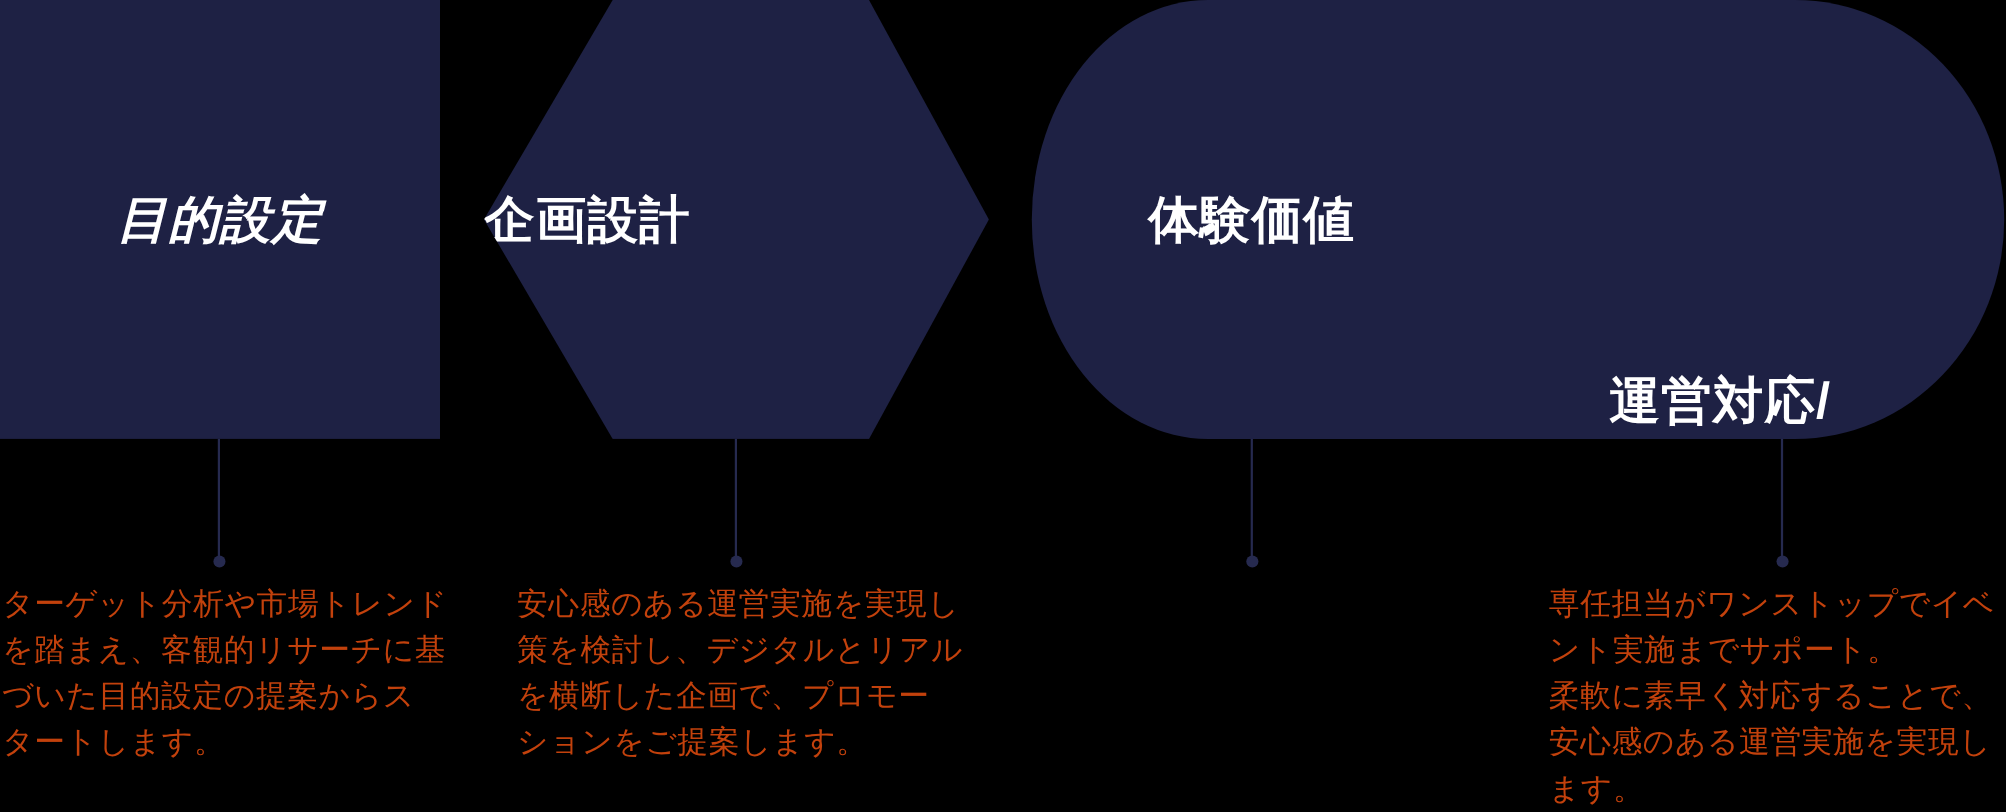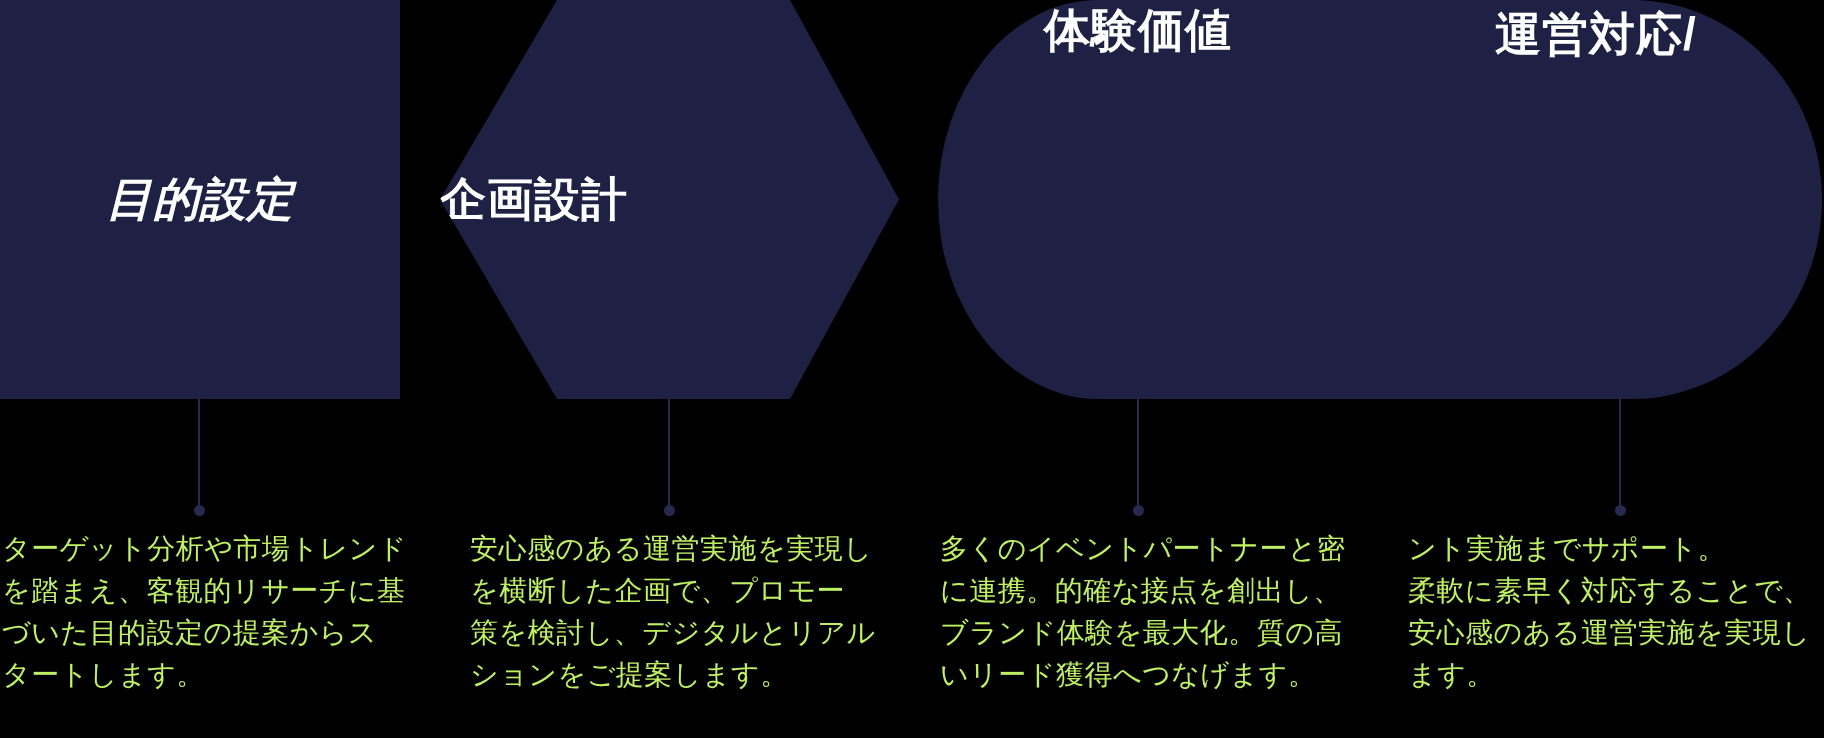--- a/index.html
+++ b/index.html
@@ -49,31 +49,30 @@
     letter-spacing: 1px;
     white-space: nowrap;
   }
   .pill-title-3 {
     position: absolute;
     left: 0;
     top: 0;
     width: 400px;
     height: 100%;
     display: flex;
-    align-items: flex-start;
+    align-items: center;
     justify-content: center;
   }
   .pill-title-4 {
     position: absolute;
     left: 525px;
     top: 0;
     height: 100%;
     display: flex;
-    align-items: flex-start;
-    margin-left: 32px;
+    align-items: flex-end;
   }
   .pill-title-4 .title-lines {
     line-height: 69px;
   }
   .connector-line {
     position: absolute;
     top: 399px;
     width: 2px;
     height: 107px;
     background: #262a4f;
@@ -83,21 +82,21 @@
     top: 505px;
     width: 11px;
     height: 11px;
     border-radius: 50%;
     background: #262a4f;
   }
   .desc-block {
     position: absolute;
     top: 528px;
     width: 400px;
-    color: #bef264;
+    color: #c2410c;
     font-size: 28px;
     font-weight: 500;
     line-height: 42px;
     letter-spacing: 0.5px;
     white-space: nowrap;
   }
 </style>
 </head>
 <body>
 
@@ -136,32 +135,27 @@
 
   <div class="desc-block" style="left:2px">
       <div>ターゲット分析や市場トレンド</div>
       <div>を踏まえ、客観的リサーチに基</div>
       <div>づいた目的設定の提案からス</div>
       <div>タートします。</div>
     </div>
 
   <div class="desc-block" style="left:470px">
       <div>安心感のある運営実施を実現し</div>
+      <div>策を検討し、デジタルとリアル</div>
       <div>を横断した企画で、プロモー</div>
-      <div>策を検討し、デジタルとリアル</div>
       <div>ションをご提案します。</div>
     </div>
 
-  <div class="desc-block" style="left:940px">
-      <div>多くのイベントパートナーと密</div>
-      <div>に連携。的確な接点を創出し、</div>
-      <div>ブランド体験を最大化。質の高</div>
-      <div>いリード獲得へつなげます。</div>
-    </div>
 
   <div class="desc-block" style="left:1408px">
+      <div>専任担当がワンストップでイベ</div>
       <div>ント実施までサポート。</div>
       <div>柔軟に素早く対応することで、</div>
       <div>安心感のある運営実施を実現し</div>
       <div>ます。</div>
     </div>
 
 </div>
 
 </body></html>

